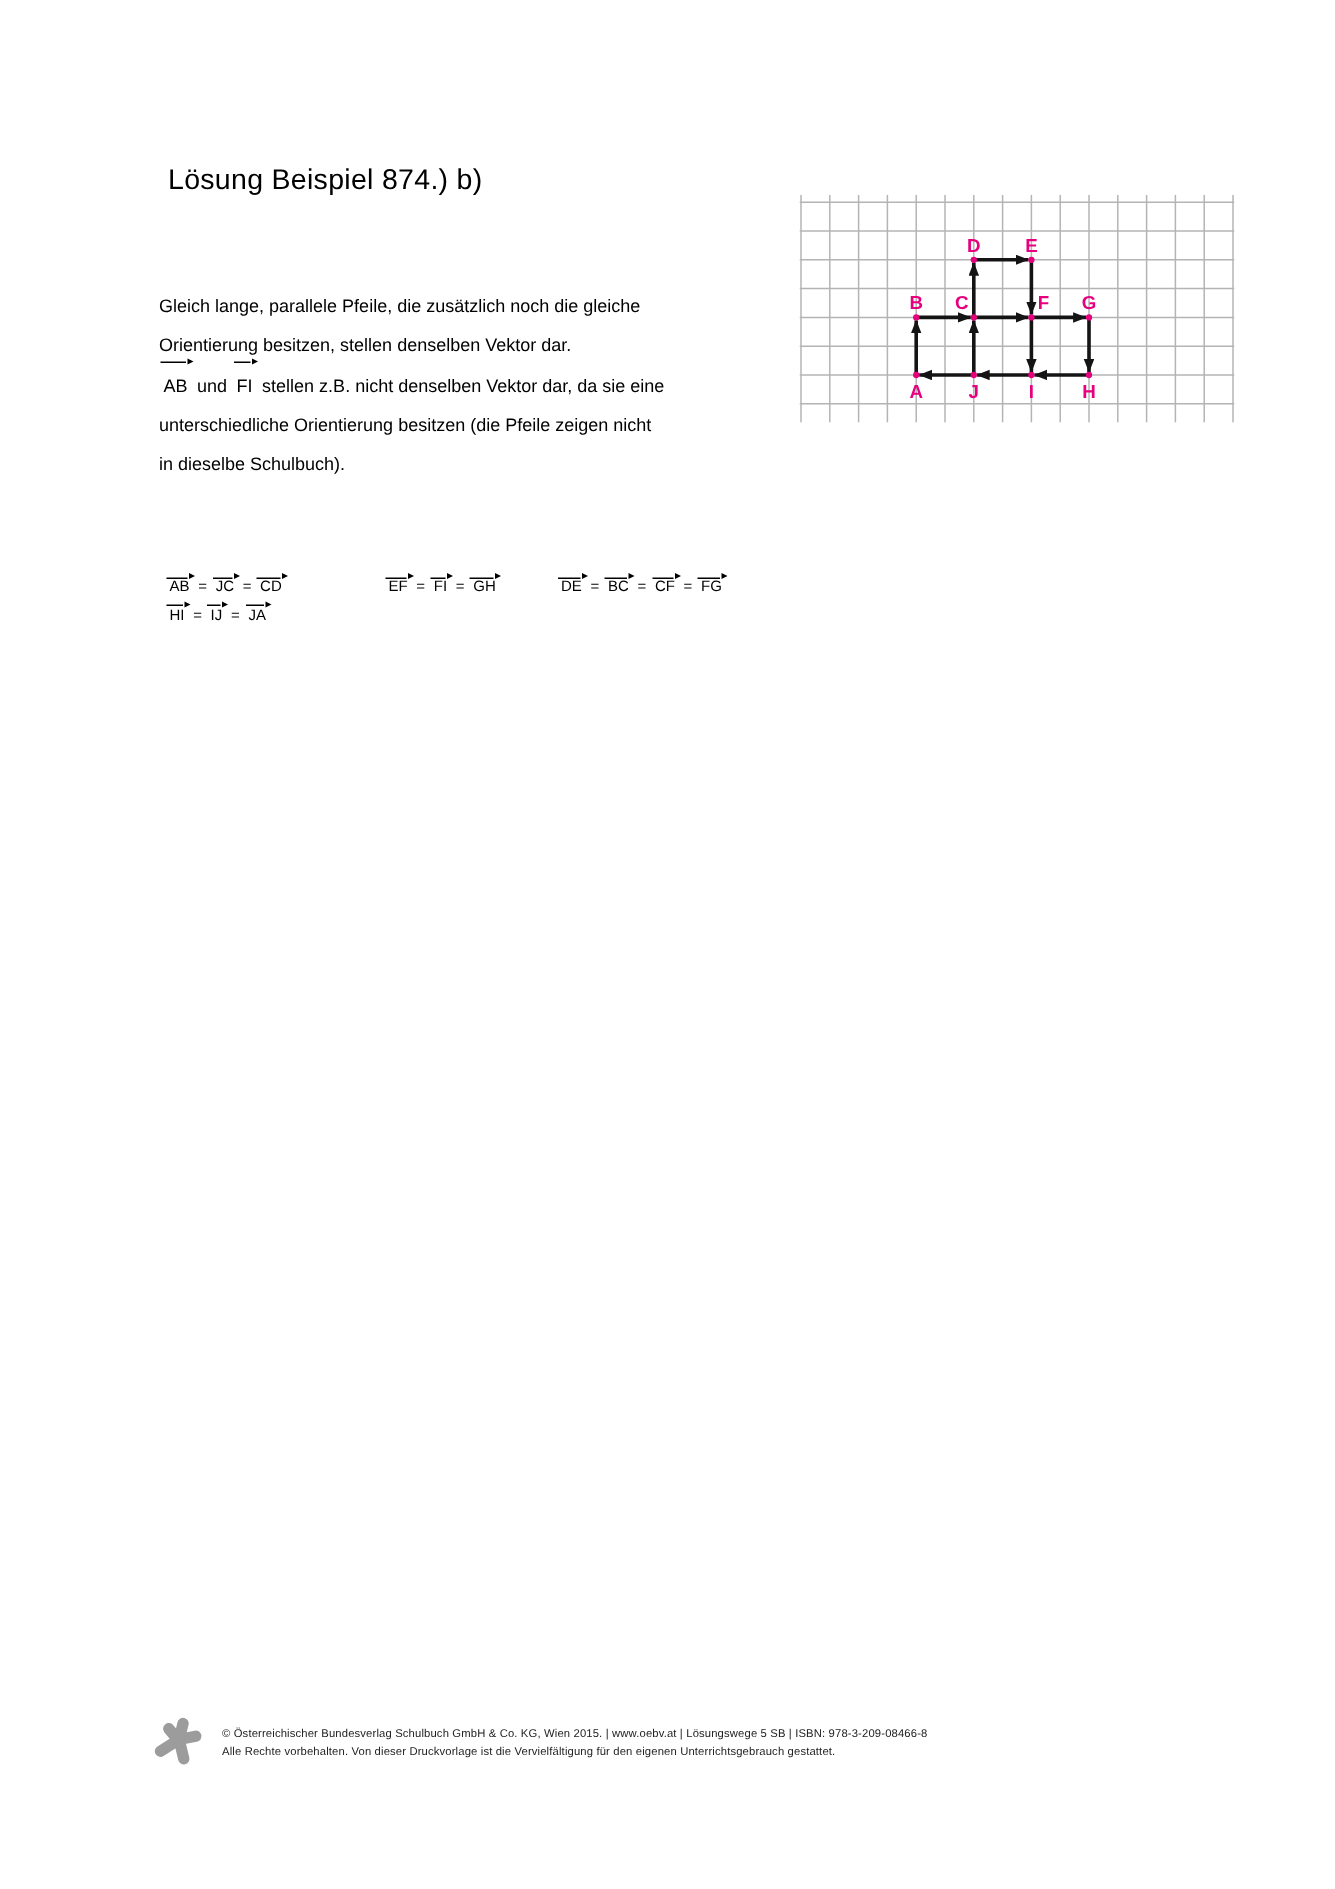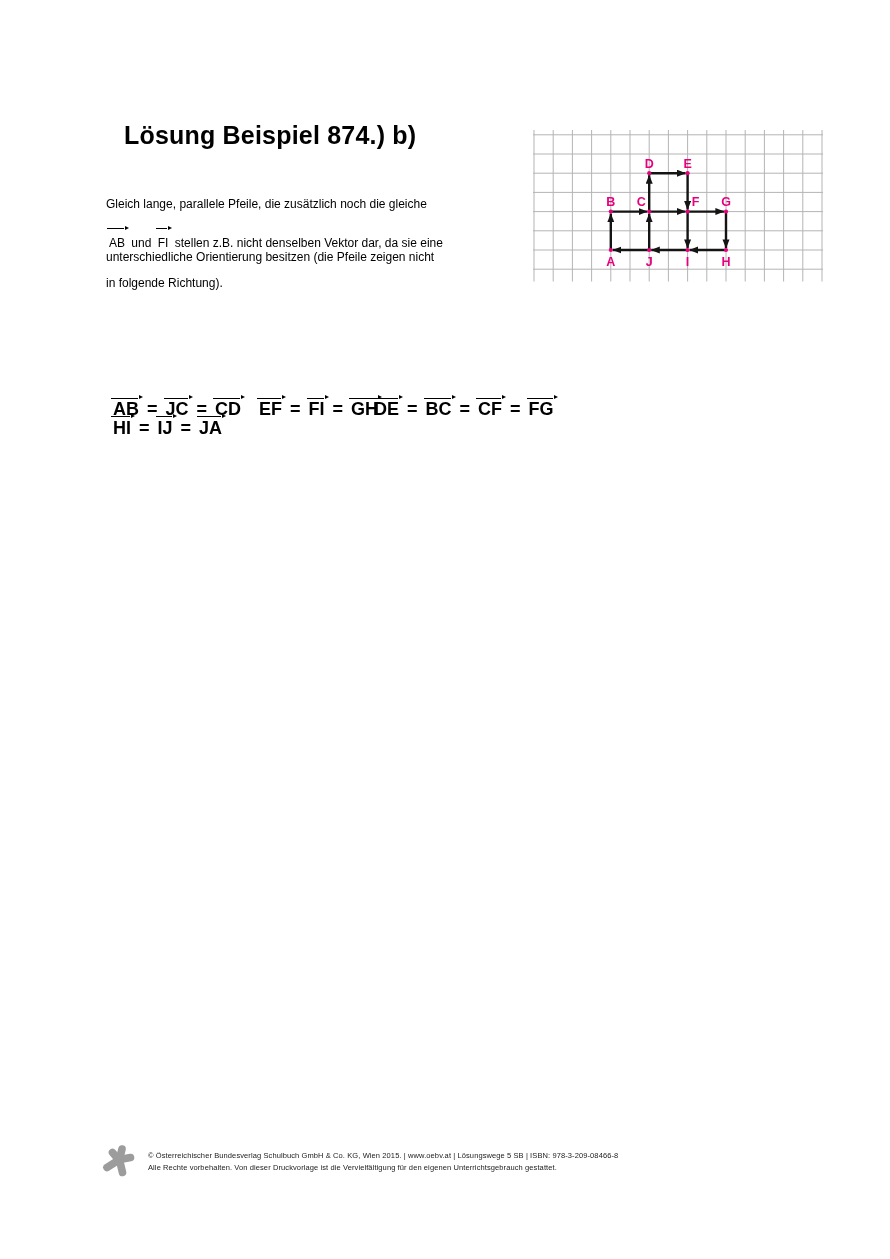--- a/index.html
+++ b/index.html
@@ -1,34 +1,34 @@
 <!DOCTYPE html>
 <html><head>
 <meta charset="utf-8">
 <style>
   html,body { margin:0; padding:0; background:#ffffff; }
   .page {
     position:relative; width:890px; height:1259px; background:#ffffff;
     font-family:"Liberation Sans", sans-serif; color:#000; overflow:hidden;
   }
   .title {
-    position:absolute; left:112px; top:111px; margin:12px;
-    font-size:25px; font-weight:700; letter-spacing:0.2px; line-height:1;
+    position:absolute; left:112px; top:111px; margin:0;
+    font-size:19px; font-weight:400; letter-spacing:0.2px; line-height:1;
   }
   .diagram { position:absolute; left:533px; top:130px; width:290px; height:152px; }
   .paragraph {
     position:absolute; left:106px; top:191px;
     font-size:12px; line-height:26.3px; white-space:nowrap;
   }
   .para-line { height:26.3px; }
   .eq-group {
-    position:absolute; font-size:18px; line-height:1; white-space:pre; font-weight:700;
+    position:absolute; font-size:10px; line-height:1; white-space:pre; font-weight:400;
   }
   
-  .vec { position:relative; display:inline-block; margin:13px 2px; padding:0 1px; }
+  .vec { position:relative; display:inline-block; margin:0 2px; padding:0 1px; }
   .vec::before {
     content:""; position:absolute; left:-1px; right:2px; top:-2.5px;
     border-top:1.3px solid #000;
   }
   .vec::after {
     content:""; position:absolute; right:-3px; top:-4.8px; width:0; height:0;
     border-left:4.6px solid #000; border-top:2.3px solid transparent; border-bottom:2.3px solid transparent;
   }
   .footer { position:absolute; left:102px; top:1143px; display:flex; align-items:center; }
   .logo-wrap { width:34px; height:36px; flex:0 0 auto; }
@@ -104,23 +104,24 @@
         <circle cx="193" cy="119.99999999999999" r="2.1" fill="#e6007e"></circle>
         <text x="193" y="135.5" text-anchor="middle" fill="#e6007e" font-family="&quot;Liberation Sans&quot;, sans-serif" font-size="12.5" font-weight="600">H</text>
         <circle cx="154.6" cy="119.99999999999999" r="2.1" fill="#e6007e"></circle>
         <text x="154.6" y="135.5" text-anchor="middle" fill="#e6007e" font-family="&quot;Liberation Sans&quot;, sans-serif" font-size="12.5" font-weight="600">I</text>
         <circle cx="116.19999999999999" cy="119.99999999999999" r="2.1" fill="#e6007e"></circle>
         <text x="116.19999999999999" y="135.5" text-anchor="middle" fill="#e6007e" font-family="&quot;Liberation Sans&quot;, sans-serif" font-size="12.5" font-weight="600">J</text>
       </svg></div>
 
   <div class="paragraph" id="paragraph">
       <div class="para-line">Gleich lange, parallele Pfeile, die zusätzlich noch die gleiche</div>
+      <div class="para-line">Orientierung besitzen, stellen denselben Vektor dar.</div>
       <div class="para-line"><span class="vec">AB</span> und <span class="vec">FI</span> stellen z.B. nicht denselben Vektor dar, da sie eine</div>
       <div class="para-line">unterschiedliche Orientierung besitzen (die Pfeile zeigen nicht</div>
-      <div class="para-line">in folgende Richtung).</div>
+      <div class="para-line">in dieselbe Schulbuch).</div>
     </div>
 
   <div id="equations">
       <div class="eq-group" style="left: 110px; top: 387px;"><span class="vec">AB</span> = <span class="vec">JC</span> = <span class="vec">CD</span></div>
       <div class="eq-group" style="left: 256px; top: 387px;"><span class="vec">EF</span> = <span class="vec">FI</span> = <span class="vec">GH</span></div>
       <div class="eq-group" style="left: 371px; top: 387px;"><span class="vec">DE</span> = <span class="vec">BC</span> = <span class="vec">CF</span> = <span class="vec">FG</span></div>
       <div class="eq-group" style="left: 110px; top: 405.7px; text-align: center;"><span class="vec">HI</span> = <span class="vec">IJ</span> = <span class="vec">JA</span></div>
     </div>
 
   <div class="footer">

